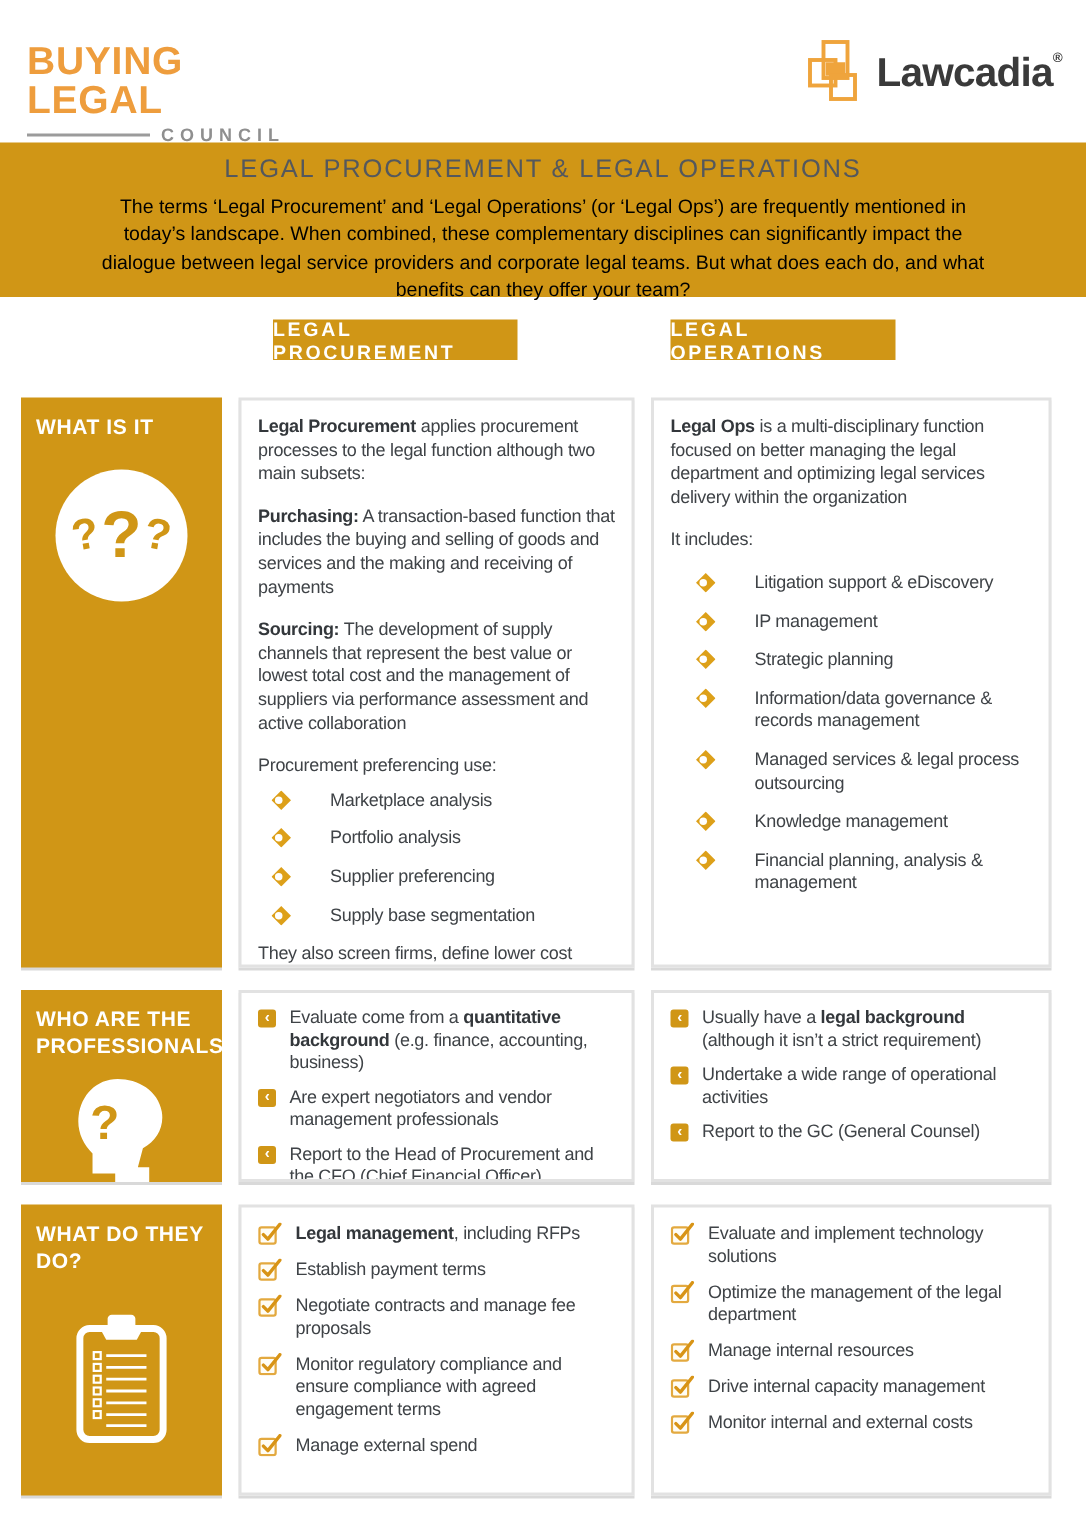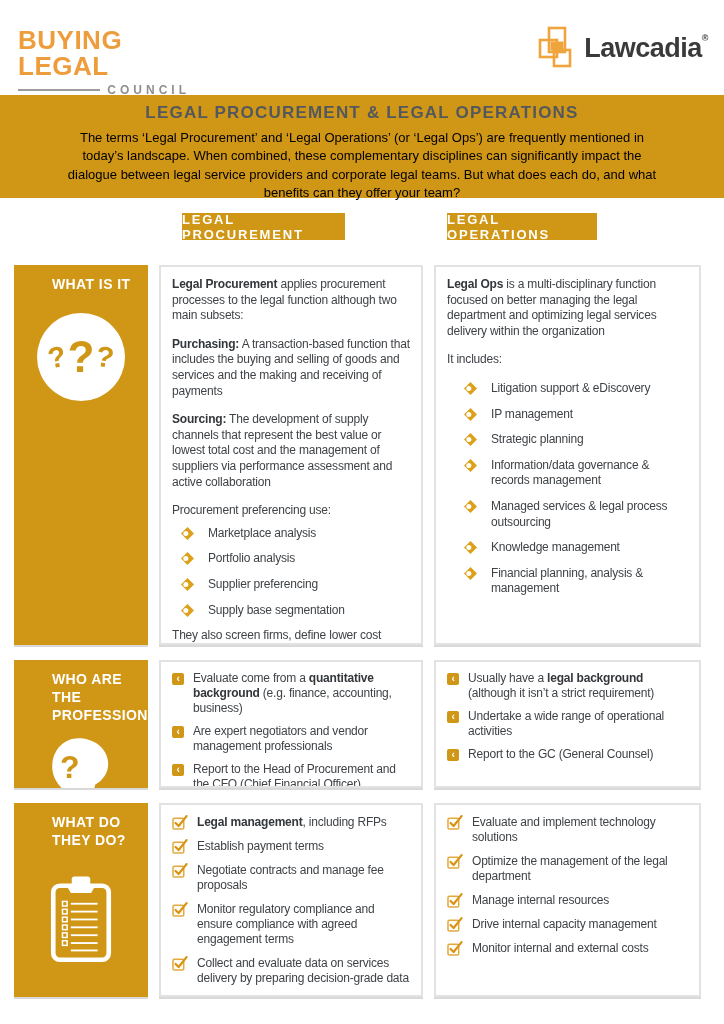--- a/index.html
+++ b/index.html
@@ -17,43 +17,43 @@
   .bl-logo{position:absolute;left:18px;top:27px;width:172px;}
   .bl-name{color:var(--orange);font-size:26px;font-weight:bold;letter-spacing:.5px;line-height:1;}
   .bl-sub{display:flex;align-items:center;margin-top:4px;justify-content:flex-end;}
   .bl-rule{flex:1;height:2px;background:#9B9B9B;margin-right:7px;}
   .bl-council{color:var(--council_gray);font-size:12px;font-weight:bold;letter-spacing:4px;}
   .lc-logo{position:absolute;right:16px;top:26px;display:flex;align-items:center;gap:7px;}
   .lc-name{font-size:27px;font-weight:bold;color:var(--lawcadia_text);letter-spacing:-.5px;}
   .lc-mark{font-size:9px;vertical-align:top;color:var(--lawcadia_text);}
   
   .banner{position:absolute;top:95px;left:0;width:724px;height:103px;background:var(--gold);text-align:center;}
-  .banner-title{padding-top:8px;font-size:17px;font-weight:bold;letter-spacing:1.2px;color:var(--title_gray);}
+  .banner-title{padding-top:8px;font-size:17px;font-weight:normal;letter-spacing:1.2px;color:var(--title_gray);}
   .banner-desc{width:592px;margin:6px auto 0;font-size:13px;line-height:1.42;color:#000000;}
   
   .col-btn{position:absolute;top:213px;height:27px;background:var(--gold);color:#fff;font-weight:bold;
     font-size:13px;letter-spacing:1.8px;display:flex;align-items:center;justify-content:center;}
   .col-btn.proc{left:182px;width:163px;}
   .col-btn.ops{left:447px;width:150px;}
   
   .grid{position:absolute;top:265px;left:14px;display:grid;
     grid-template-columns:134px 264px 267px;grid-template-rows:380px 128px 194px;
     column-gap:11px;row-gap:15px;}
   .label-block{background:var(--gold);color:#fff;padding:10px;box-shadow:0 2px 0 #d9d9d9;overflow:hidden;}
-  .label-title{font-size:14px;font-weight:bold;letter-spacing:.4px;line-height:1.3;margin-left:28px;}
+  .label-title{font-size:14px;font-weight:bold;letter-spacing:.4px;line-height:1.3;}
   .box{background:#fff;border:2px solid #E2E2E2;box-shadow:0 2px 0 #d9d9d9;
     padding:10px 11px;font-size:12px;letter-spacing:-.2px;line-height:1.3;overflow:hidden;}
   .box p{margin:0 0 13px;}
   .box p.tight{margin-bottom:7px;}
   .box b{color:#33373B;}
   .footer-note{margin-top:9px;}
   
   .blist{margin-left:9px;}
   .blist.indent2{margin-left:17px;}
-  .dbullet{display:flex;align-items:flex-start;gap:14px;margin-bottom:10px;}
+  .dbullet{display:flex;align-items:flex-start;gap:26px;margin-bottom:10px;}
   .dicon{flex:0 0 auto;color:#DDA019;margin-top:1px;line-height:0;}
   
   .sqrow{display:flex;align-items:flex-start;gap:9px;margin-bottom:8px;}
   .sqicon{flex:0 0 auto;width:12px;height:12px;margin-top:2px;background:var(--gold);color:#fff;
     border-radius:2px;font-size:10px;line-height:11px;text-align:center;font-weight:bold;}
   .box.mid{padding-top:9px;line-height:1.25;}
   
   .chkrow{display:flex;align-items:flex-start;gap:9px;margin-bottom:9px;}
   .chkicon{flex:0 0 auto;line-height:0;margin-top:0;}
   .box.do{line-height:1.25;}
@@ -298,27 +298,20 @@
             <rect x="1" y="3.5" width="11.5" height="11.5" rx="1.5" fill="#FFFDF5" stroke="#E3A93F" stroke-width="1.6"></rect>
             <path d="M3.8 8.6 L7 11.8 L15.5 1.2" fill="none" stroke="#D89416" stroke-width="2.4" stroke-linecap="round" stroke-linejoin="round"></path>
           </svg></span>
       <span>Monitor regulatory compliance and ensure compliance with agreed engagement terms</span>
     </div>
     <div class="chkrow">
       <span class="chkicon"><svg width="16" height="15" viewBox="0 0 17 16">
             <rect x="1" y="3.5" width="11.5" height="11.5" rx="1.5" fill="#FFFDF5" stroke="#E3A93F" stroke-width="1.6"></rect>
             <path d="M3.8 8.6 L7 11.8 L15.5 1.2" fill="none" stroke="#D89416" stroke-width="2.4" stroke-linecap="round" stroke-linejoin="round"></path>
           </svg></span>
-      <span>Collect and evaluate data on services delivery by preparing decision-grade data</span>
-    </div>
-    <div class="chkrow">
-      <span class="chkicon"><svg width="16" height="15" viewBox="0 0 17 16">
-            <rect x="1" y="3.5" width="11.5" height="11.5" rx="1.5" fill="#FFFDF5" stroke="#E3A93F" stroke-width="1.6"></rect>
-            <path d="M3.8 8.6 L7 11.8 L15.5 1.2" fill="none" stroke="#D89416" stroke-width="2.4" stroke-linecap="round" stroke-linejoin="round"></path>
-          </svg></span>
       <span>Manage external spend</span>
     </div>
   </div>
 
   <div class="box do">
     <div class="chkrow">
       <span class="chkicon"><svg width="16" height="15" viewBox="0 0 17 16">
             <rect x="1" y="3.5" width="11.5" height="11.5" rx="1.5" fill="#FFFDF5" stroke="#E3A93F" stroke-width="1.6"></rect>
             <path d="M3.8 8.6 L7 11.8 L15.5 1.2" fill="none" stroke="#D89416" stroke-width="2.4" stroke-linecap="round" stroke-linejoin="round"></path>
           </svg></span>

